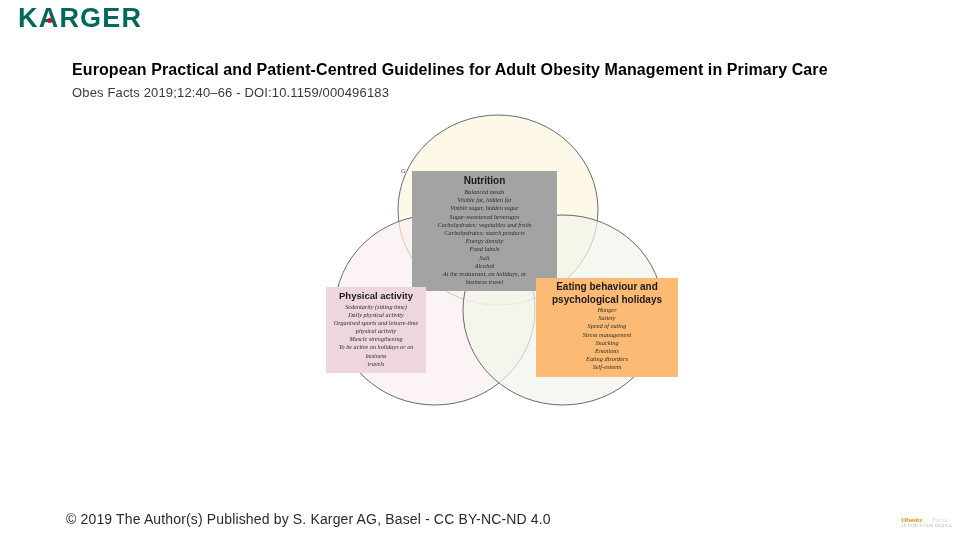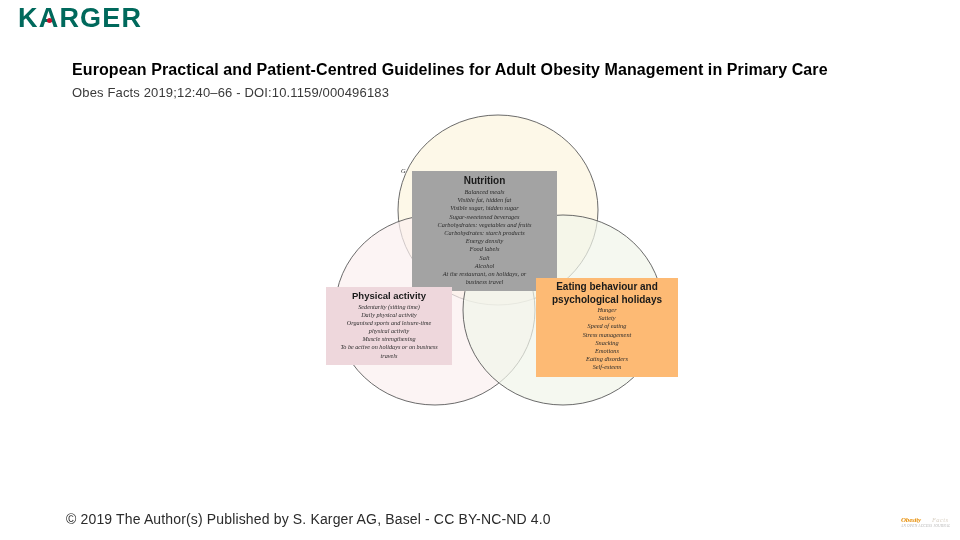--- a/index.html
+++ b/index.html
@@ -110,21 +110,21 @@
   }
   .box-nutrition .item {
     font-size: 6.3px;
     line-height: 8.2px;
   }
 
   
   .box-activity {
     left: 26px;
     top: 182px;
-    width: 126px;
+    width: 100px;
     background: #eed7dc;
   }
   .box-activity .heading {
     font-size: 9.5px;
     line-height: 12px;
     margin-bottom: 1px;
   }
   .box-activity .item {
     font-size: 6.2px;
     line-height: 8.1px;
@@ -167,21 +167,20 @@
     color: #2b2b2b;
     letter-spacing: 0.15px;
     white-space: nowrap;
   }
   .journal-badge {
     position: absolute;
     left: 901px;
     top: 516px;
     width: 52px;
     height: 14px;
-    font-style: italic;
   }
   .journal-badge .bname {
     font-family: "Liberation Serif", serif;
     font-weight: bold;
     font-size: 7px;
     color: #e8910c;
     letter-spacing: -0.2px;
     line-height: 8px;
     display: block;
   }

